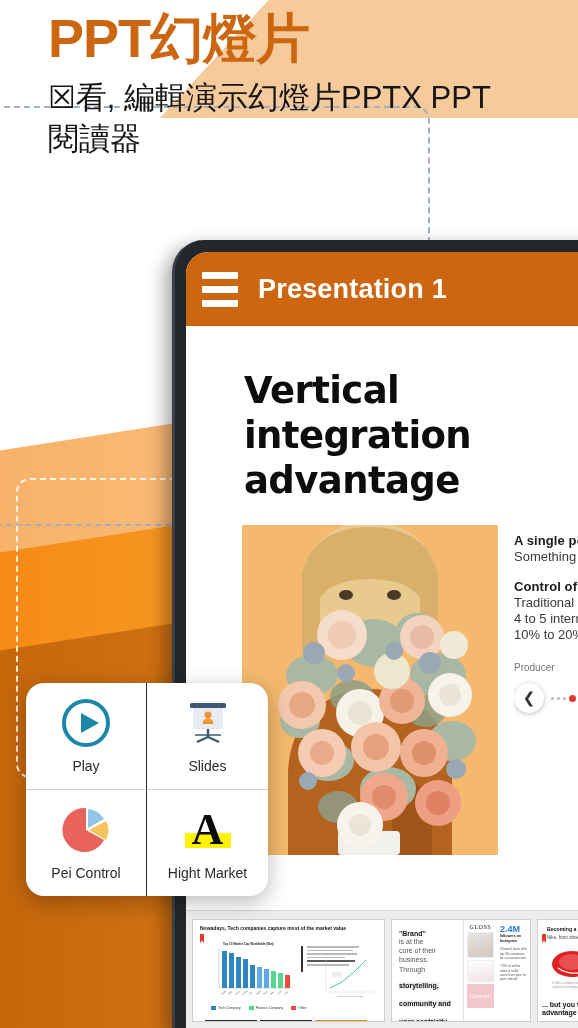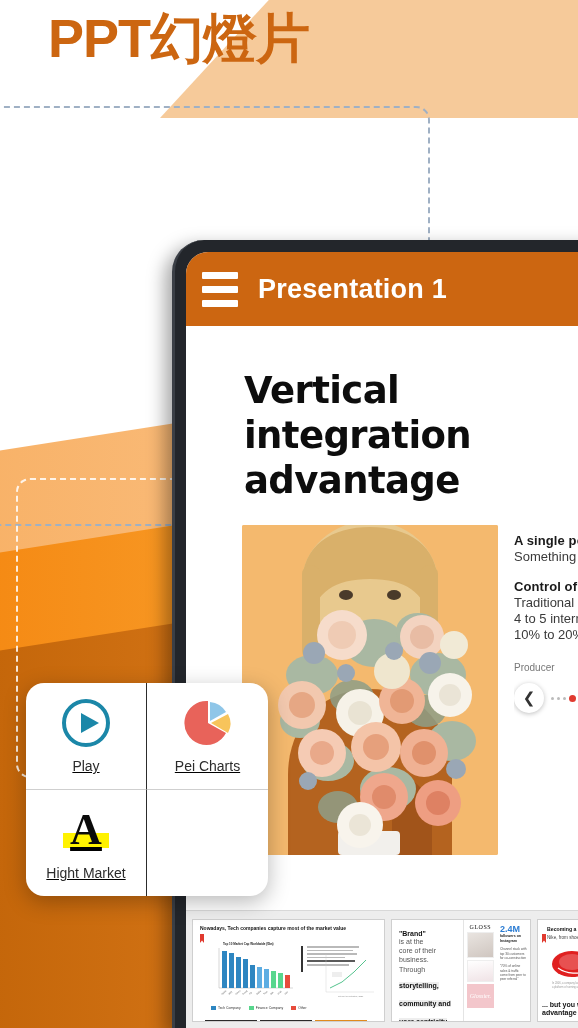--- a/index.html
+++ b/index.html
@@ -171,21 +171,21 @@
   .tile-card {
     position:absolute; left:26px; top:683px;
     width:242px; height:213px;
     background:#fff; border-radius:18px;
     box-shadow:0 6px 22px rgba(0,0,0,.28);
     z-index:8; overflow:hidden;
     display:grid; grid-template-columns:1fr 1fr; grid-template-rows:1fr 1fr;
   }
   .tile {
     display:flex; flex-direction:column; align-items:center; justify-content:center;
-    gap:9px; cursor:pointer; position:relative;text-decoration:underline;
+    gap:9px; cursor:pointer; position:relative;
   }
   .tile + .tile { }
   .tile:nth-child(1), .tile:nth-child(2) { border-bottom:1px solid #cfcfcf; }
   .tile:nth-child(1), .tile:nth-child(3) { border-right:1px solid #2c2c2c; }
   .tile-label { font-size:14px; color:#2b2b2b; }
   .tile-icon { width:52px; height:52px; display:block; }
 
   
   .hl-icon { position:relative; width:52px; height:52px; display:flex; align-items:center; justify-content:center; }
   .hl-icon .bar { position:absolute; left:3px; bottom:8px; width:46px; height:15px; background:#FFF200; }
@@ -224,20 +224,21 @@
 
     <polygon points="-10,652 578,560 578,1038 -10,1038" fill="url(#gDark)"></polygon>
   </svg>
 </div>
 
 <div class="dash-frame dash-top"></div>
 <div class="dash-frame dash-bottom"></div>
 
 <div class="headline-wrap">
   <div class="headline">PPT幻燈片</div>
+  <div class="subhead">☒看, 編輯演示幻燈片PPTX PPT閱讀器</div>
 </div>
 
 <div class="phone">
 
   <div class="phone-inner">
 
     <div class="appbar">
       <div class="hamburger">
         <i></i>
           <i></i>
@@ -483,28 +484,41 @@
 <div class="tile-card">
 
   <div class="tile">
     <svg class="tile-icon" viewBox="0 0 52 52">
       <circle cx="26" cy="26" r="22" fill="none" stroke="#1B87A8" stroke-width="4"></circle>
       <polygon points="21,16 39,26 21,36" fill="#1B87A8"></polygon>
     </svg>
     <div class="tile-label">Play</div>
   </div>
 
+  <div class="tile">
+    <svg class="tile-icon" viewBox="0 0 52 52">
+      <rect x="8" y="6" width="36" height="5" rx="1.5" fill="#3C5875"></rect>
+      <rect x="11" y="11" width="30" height="21" fill="#E8EAF4"></rect>
+      <circle cx="26" cy="18" r="3.4" fill="#F0942B"></circle>
+      <path d="M20.6 27c0-3.3 2.4-5.8 5.4-5.8s5.4 2.5 5.4 5.8z" fill="#F0942B"></path>
+      <line x1="26" y1="32" x2="26" y2="40" stroke="#3C5875" stroke-width="2.4"></line>
+      <line x1="26" y1="40" x2="15" y2="45" stroke="#3C5875" stroke-width="2.4"></line>
+      <line x1="26" y1="40" x2="37" y2="45" stroke="#3C5875" stroke-width="2.4"></line>
+      <line x1="13" y1="38" x2="39" y2="38" stroke="#3C5875" stroke-width="1.6"></line>
+    </svg>
+    <div class="tile-label">Slides</div>
+  </div>
 
   <div class="tile">
     <svg class="tile-icon" viewBox="0 0 52 52">
       <path d="M26 26 L26 4 A22 22 0 1 0 44 36 Z" fill="#E8635A"></path>
       <path d="M28 24 L28 5 A21 21 0 0 1 44 15 Z" fill="#8FC6E8"></path>
       <path d="M29 26 L46 17 A20 20 0 0 1 46 36 Z" fill="#F7C45B"></path>
     </svg>
-    <div class="tile-label">Pei Charts</div>
+    <div class="tile-label">Pei Control</div>
   </div>
 
   <div class="tile">
     <div class="hl-icon">
       <div class="bar"></div>
       <div class="A">A</div>
     </div>
     <div class="tile-label">Hight Market</div>
   </div>
 

